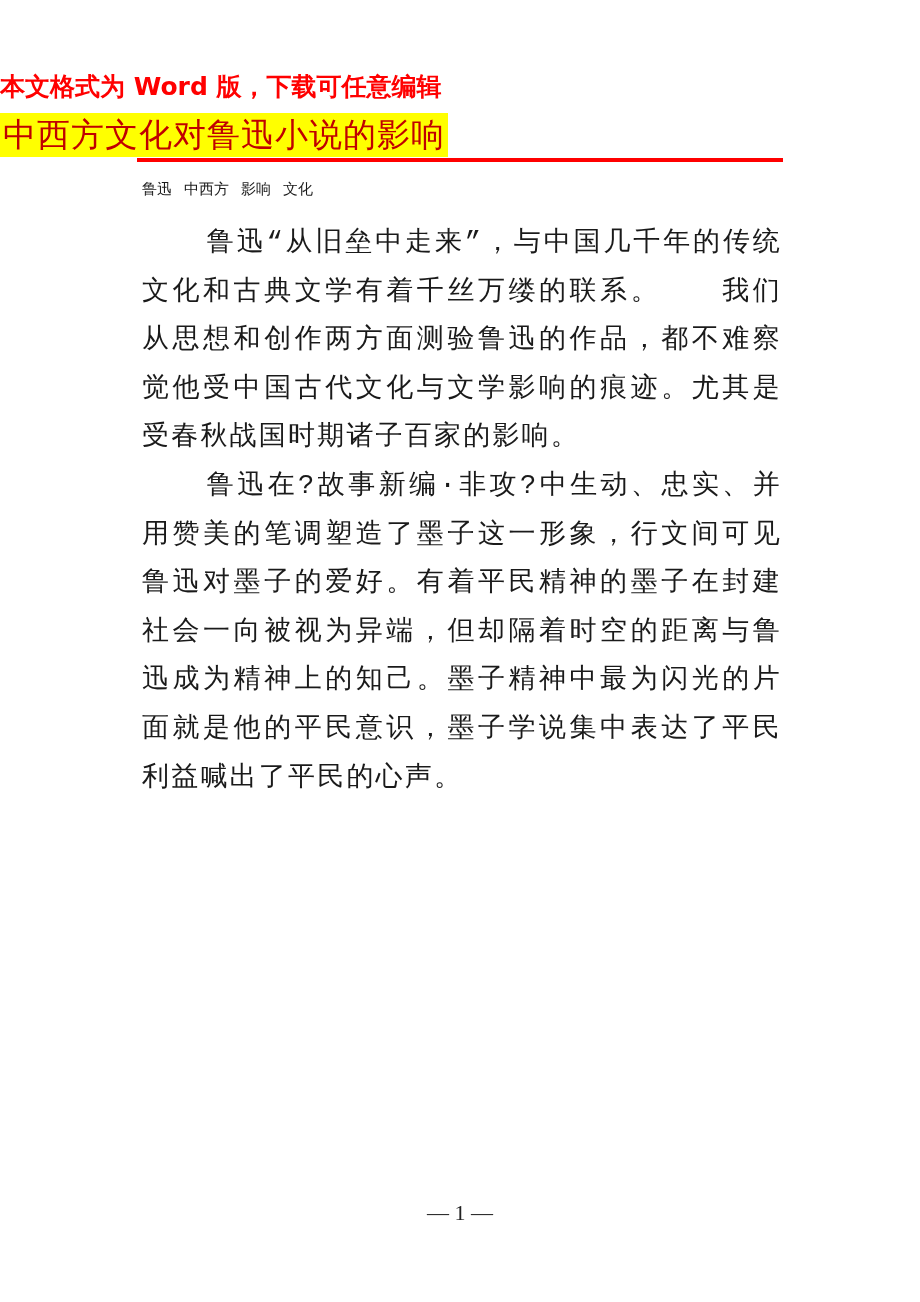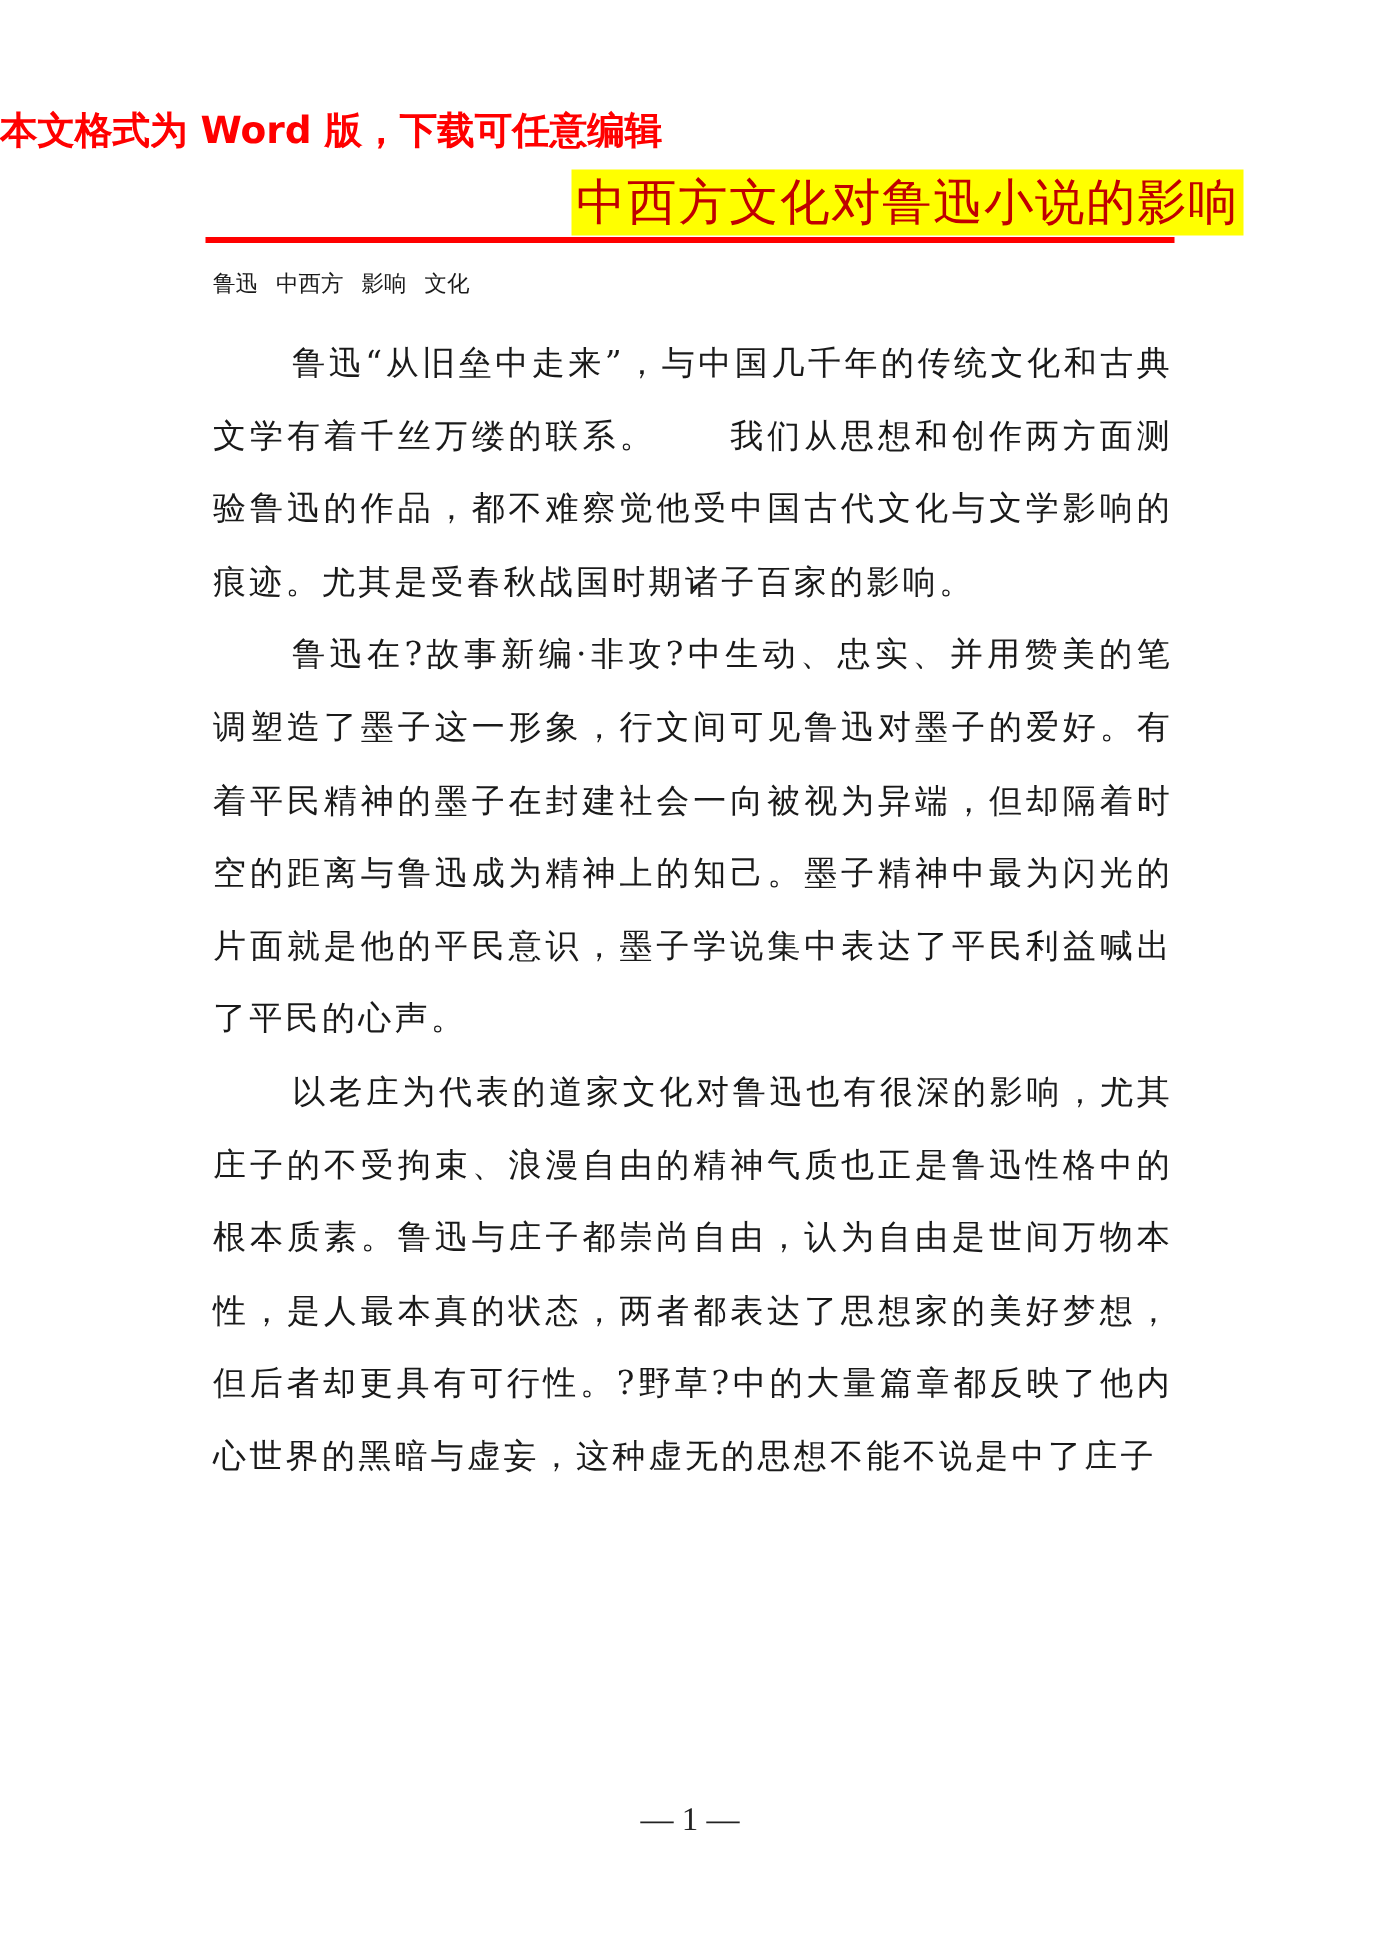--- a/index.html
+++ b/index.html
@@ -33,21 +33,21 @@
       font-size: 25px;
       line-height: 38px;
       color: #ff0000;
       letter-spacing: 0px;
     }
     .title-wrap {
       position: absolute;
       left: 0;
       width: 829px;
       top: 113px;
-      text-align: right;
+      text-align: left;
     }
     .doc-title {
       display: inline-block;
       background: #ffff00;
       color: #c00000;
       font-family: "DejaVu Sans", "Liberation Sans", sans-serif;
       font-size: 33px;
       line-height: 44px;
       padding: 0 3px;
       letter-spacing: 1px;
@@ -68,26 +68,27 @@
       line-height: 30px;
       color: #1a1a1a;
       word-spacing: 6px;
     }
     .keywords span { margin-right: 12px; }
     .body-text {
       position: absolute;
       left: 142px;
       top: 219px;
       width: 640px;
-      font-size: 22px;
+      font-size: 27px;
       line-height: 48.6px;
       text-align: justify;
       text-align-last: left;
       letter-spacing: 2.2px;
       color: #1a1a1a;
+      font-family: Liberation Mono, monospace;
     }
     .body-text p {
       margin: 0;
       text-indent: 2.4em;
     }
     .footer {
       position: absolute;
       left: 0;
       width: 920px;
       top: 1198px;
@@ -111,18 +112,17 @@
 
   <div class="rule"></div>
 
   <div class="keywords">
     <span>鲁迅</span><span>中西方</span><span>影响</span><span>文化</span>
   </div>
 
   <div class="body-text">
     <p>鲁迅“从旧垒中走来”，与中国几千年的传统文化和古典文学有着千丝万缕的联系。　　我们从思想和创作两方面测验鲁迅的作品，都不难察觉他受中国古代文化与文学影响的痕迹。尤其是受春秋战国时期诸子百家的影响。</p>
     <p>鲁迅在?故事新编·非攻?中生动、忠实、并用赞美的笔调塑造了墨子这一形象，行文间可见鲁迅对墨子的爱好。有着平民精神的墨子在封建社会一向被视为异端，但却隔着时空的距离与鲁迅成为精神上的知己。墨子精神中最为闪光的片面就是他的平民意识，墨子学说集中表达了平民利益喊出了平民的心声。</p>
-    <p>以老庄为代表的道家文化对鲁迅也有很深的影响，尤其庄子的不受拘束、浪漫自由的精神气质也正是鲁迅性格中的根本质素。鲁迅与庄子都崇尚自由，认为自由是世间万物本性，是人最本真的状态，两者都表达了思想家的美好梦想，但后者却更具有可行性。?野草?中的大量篇章都反映了他内心世界的黑暗与虚妄，这种虚无的思想不能不说是中了庄子</p>
   </div>
 
   <div class="footer">— 1 —</div>
 
 </div>
 
 </body></html>

